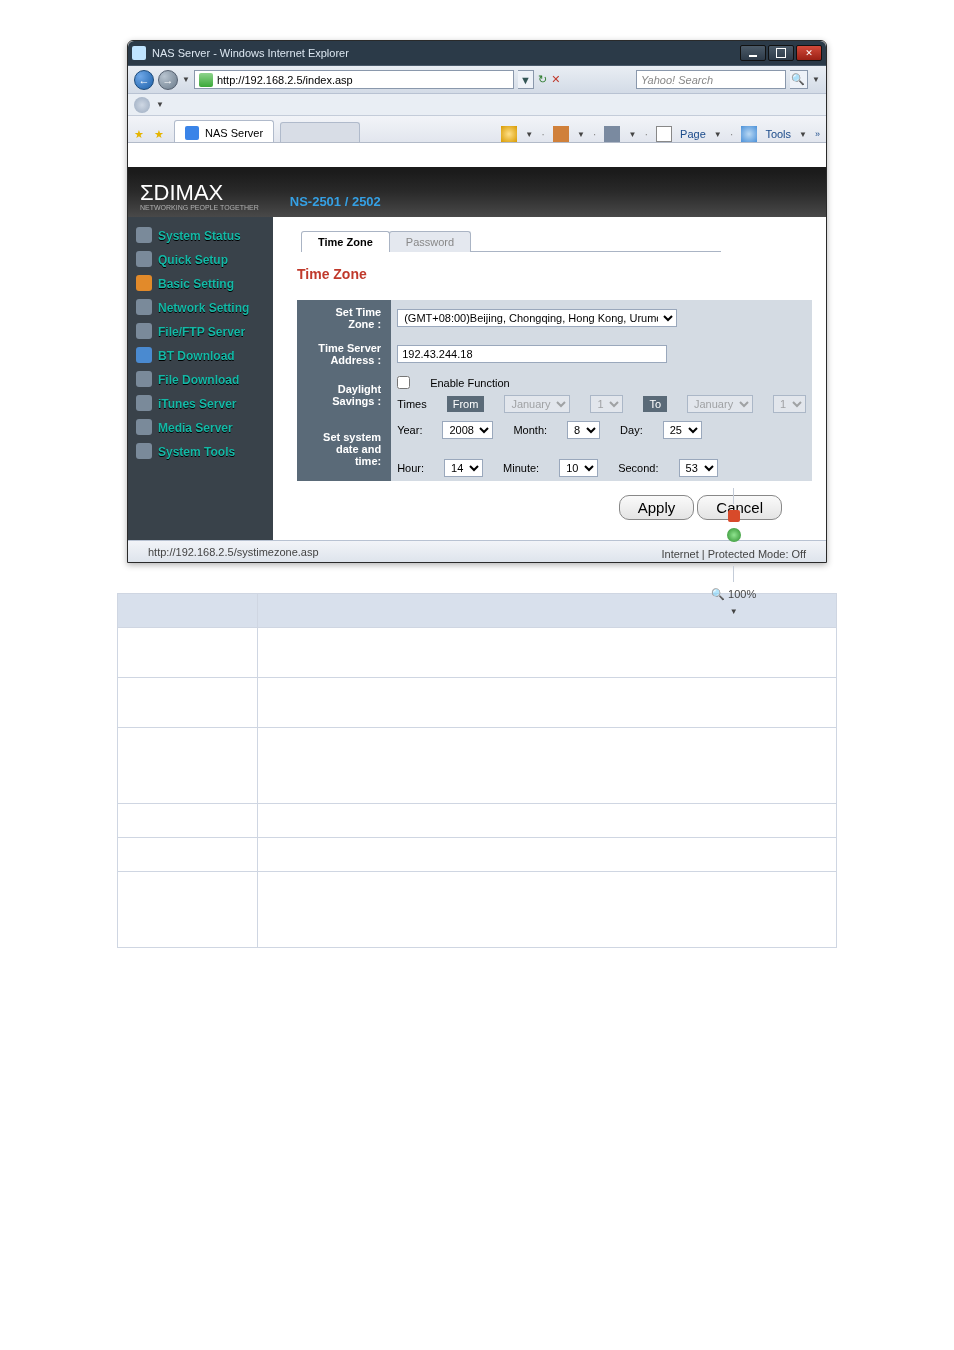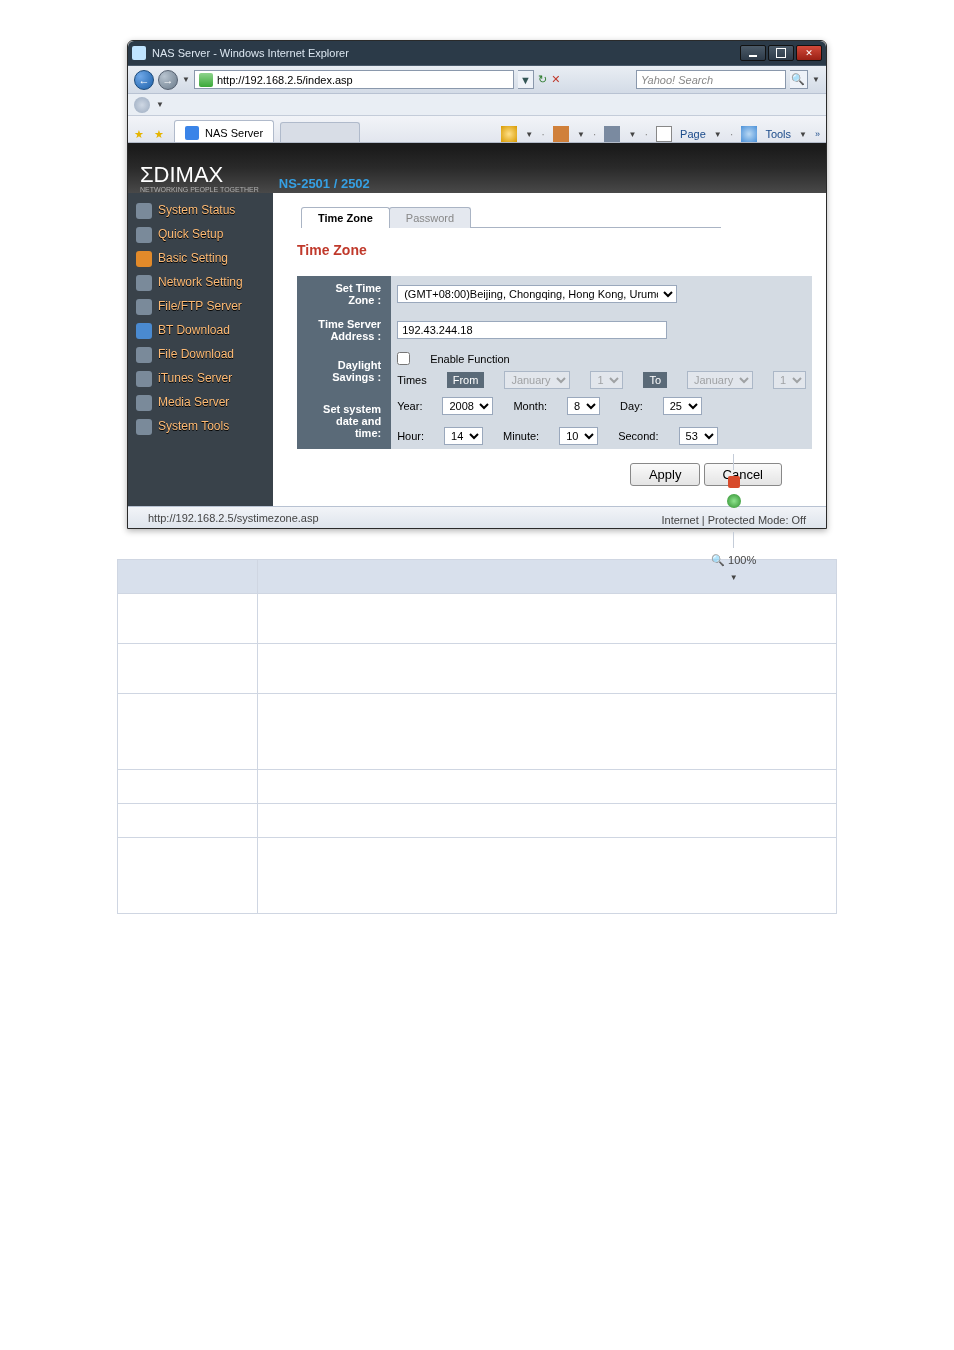--- a/index.html
+++ b/index.html
@@ -46,28 +46,28 @@
   .home { background: radial-gradient(circle,#ffe088,#d89a00);}
   .feed { background:#d0803a; }
   .print { background:#7a8aa0;}
   .pageico { background:#fff;border:1px solid #888;}
   .gear  { background:radial-gradient(circle,#b8d8f4,#4a90d8);}
   .sep { color:#888;}
   .caret { font-size:8px; color:#444; }
 
   
   .content { background:#f4f7fa; }
-  .hdr { height:50px; background: linear-gradient(#1b1b1b 10%, #2a2a2a 50%, #494949); display:flex; align-items:flex-end; padding:0 0 0 12px; gap:20px;}
+  .hdr { height:50px; background: linear-gradient(#1b1b1b 10%, #2a2a2a 50%, #494949); display:flex; align-items:flex-end; padding:0 0 6px 12px; gap:31px;margin-top:24px;}
   .logo { font-family: Impact, sans-serif; font-size:22px; letter-spacing:0; color:#fff; line-height:1; }
   .logo .sub { font-size:7px; letter-spacing:0; color:#b0b0b0; display:block; }
   .model { color:#35a0e4; font-size:13px; font-weight:bold; margin-bottom:2px;}
 
   .body-row { display:flex; }
   .sidebar { width:145px; background:#39424a; padding:6px 4px 20px; }
-  .menu-item { display:flex; align-items:flex-start; gap:6px; padding:4px 4px; color:#fdba74; font-size:12px; font-weight:normal; text-shadow:0 1px 0 #000; cursor:pointer; }
+  .menu-item { display:flex; align-items:flex-end; gap:6px; padding:4px 4px; color:#14b8a6; font-size:12px; font-weight:bold; text-shadow:0 1px 0 #000; cursor:pointer; }
   .menu-item .mi { width:16px;height:16px; background:#7a8a9a; border-radius:3px; flex:0 0 16px;}
   .menu-item.bs .mi{ background:#e28a2a;}
   .menu-item.dl .mi{ background:#4a8ad0;}
 
   .main { flex:1; background:#fff; padding:14px 14px 20px 24px; }
   .subtabs { display:flex; gap:0; margin-left:4px; }
   .subtab { padding:4px 16px; font-size:11px; border:1px solid #aab4c4; border-bottom:0; background:#e4e8ef; color:#888; border-radius:3px 3px 0 0; margin-right:-1px;}
   .subtab.active { background:#fff; color:#000; font-weight:bold; }
   .tabline { border-top:1px solid #aab4c4; margin-top:-1px; margin-left:4px; width:420px;}
   h2.tz { color:#c0392b; font-size:14px; margin:14px 0 10px; font-weight:bold;}
@@ -75,21 +75,21 @@
 
   table.form { margin-top:18px; border-collapse:collapse; font-size:11px;}
   table.form td.lbl { background:#5a6a78; color:#fff; font-weight:bold; text-align:right; padding:6px 10px; width:123px; vertical-align:middle;}
   table.form td.val { background:#d4dbe3; padding:4px 6px; vertical-align:middle;}
   .inp { background:#fff; border:1px solid #9aa8bc; padding:2px 4px; font-size:11px; font-family:inherit;}
   .sel { border:1px solid #9aa8bc; background:#fff; padding:1px 2px; font-size:11px;}
   .dis { background:#e8ebf0; color:#8a8a8a; }
   .inline { display:inline-flex; align-items:center; gap:20px; }
   .chip { background:#5a6a78; color:#fff; padding:2px 6px; font-size:11px;}
   .btnrow { text-align:right; padding-right:30px; margin-top:14px;}
-  .btn { background:linear-gradient(#fafafa,#e4e4e4); border:1px solid #888; padding:3px 18px; font-size:13px; border-radius:3px; cursor:pointer;text-align:right;}
+  .btn { background:linear-gradient(#fafafa,#e4e4e4); border:1px solid #888; padding:3px 18px; font-size:15px; border-radius:10px; cursor:pointer;text-align:right;}
 
   
   .status { height:22px; background: linear-gradient(#f2f4f8,#dee4ec); border-top:1px solid #b8c2d2; display:flex; align-items:center; padding:0 20px; font-size:11px; color:#444; gap:8px;}
   .status .seg { border-left:1px solid #c4ccd8; height:16px;}
   .status .globe { width:14px;height:14px;border-radius:50%;background:radial-gradient(circle,#8fe48f,#2a8a2a);}
   .status .shield { width:12px;height:12px;background:#d84a2a;border-radius:2px;}
   .status .right { margin-left:auto; display:flex; align-items:center; gap:6px;flex-direction:column;}
 
   
   .doc-table { width: 720px; margin: 30px auto 0; border-collapse: collapse; font-size:12px;}
@@ -271,21 +271,21 @@
               <td class="lbl">Set system date and time:</td>
               <td class="val">
                 <div class="inline">
                   <span>Year:</span>
                   <select class="sel"><option>2008</option></select>
                   <span>Month:</span>
                   <select class="sel"><option>8</option></select>
                   <span>Day:</span>
                   <select class="sel"><option>25</option></select>
                 </div>
-                <div class="inline" style="margin-top:12px;">
+                <div class="inline" style="margin-top:20px;">
                   <span>Hour:</span>
                   <select class="sel"><option>14</option></select>
                   <span>Minute:</span>
                   <select class="sel"><option>10</option></select>
                   <span>Second:</span>
                   <select class="sel"><option>53</option></select>
                 </div>
               </td>
             </tr>
           </tbody>

